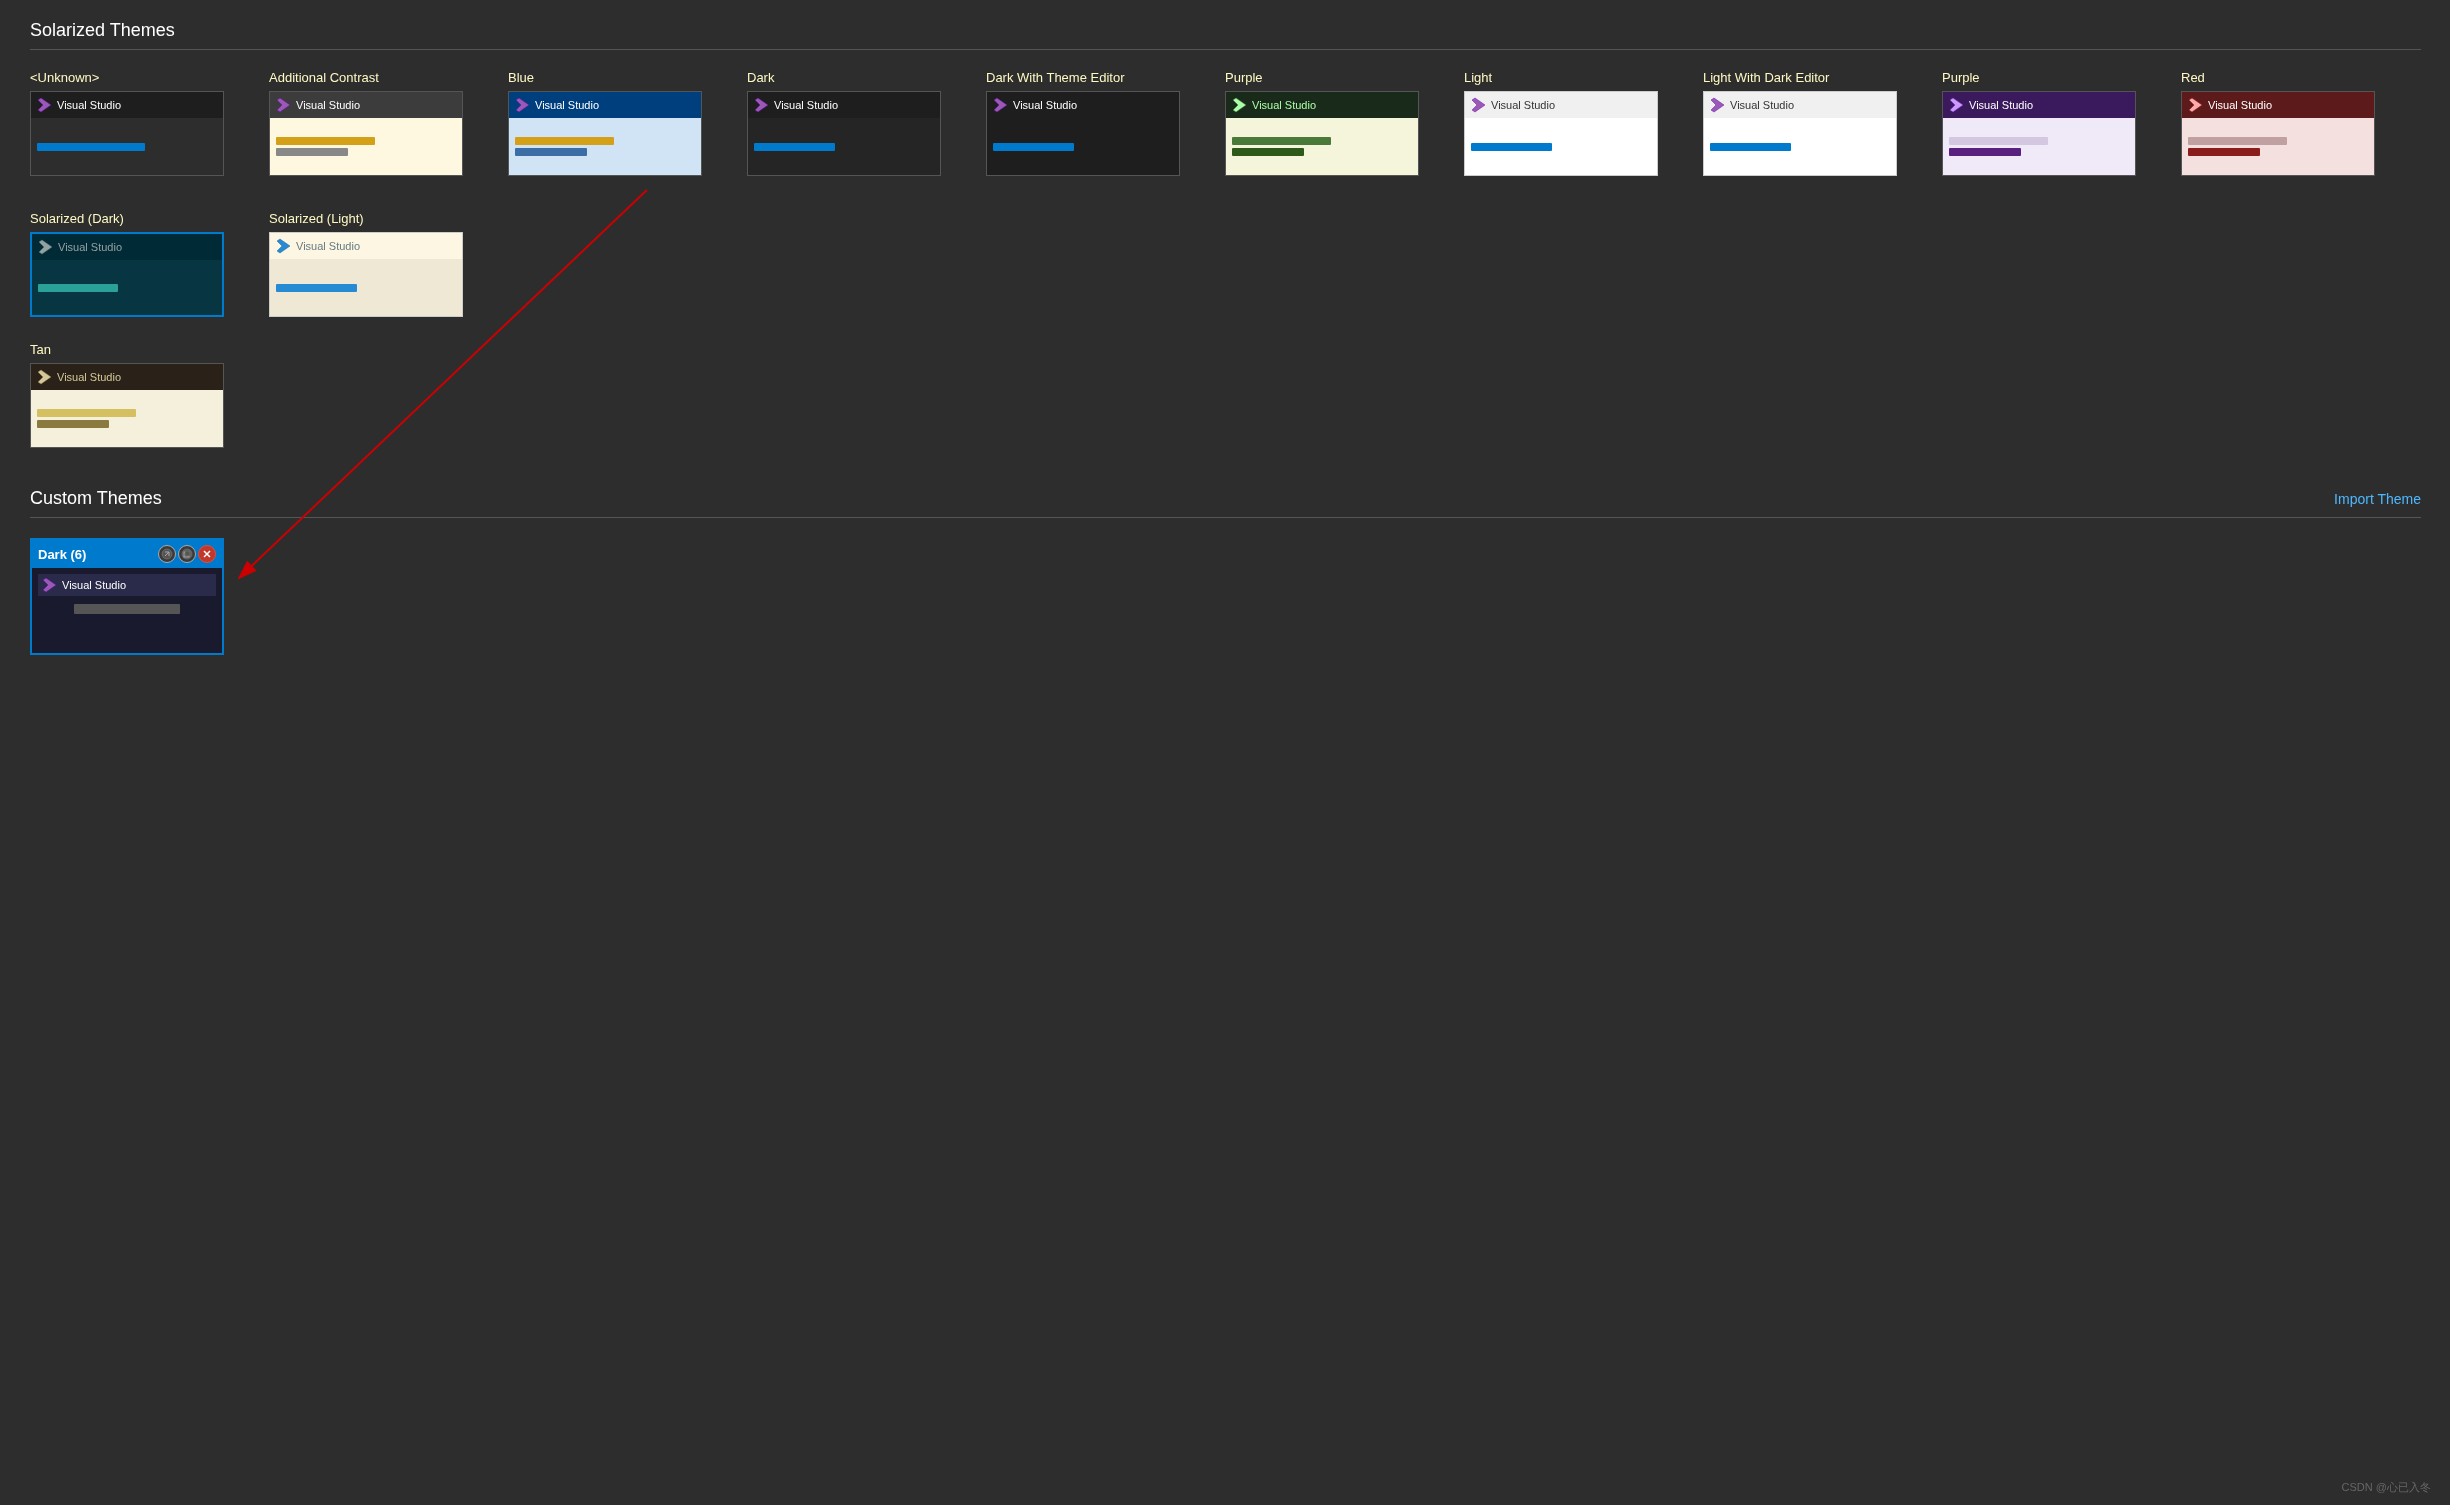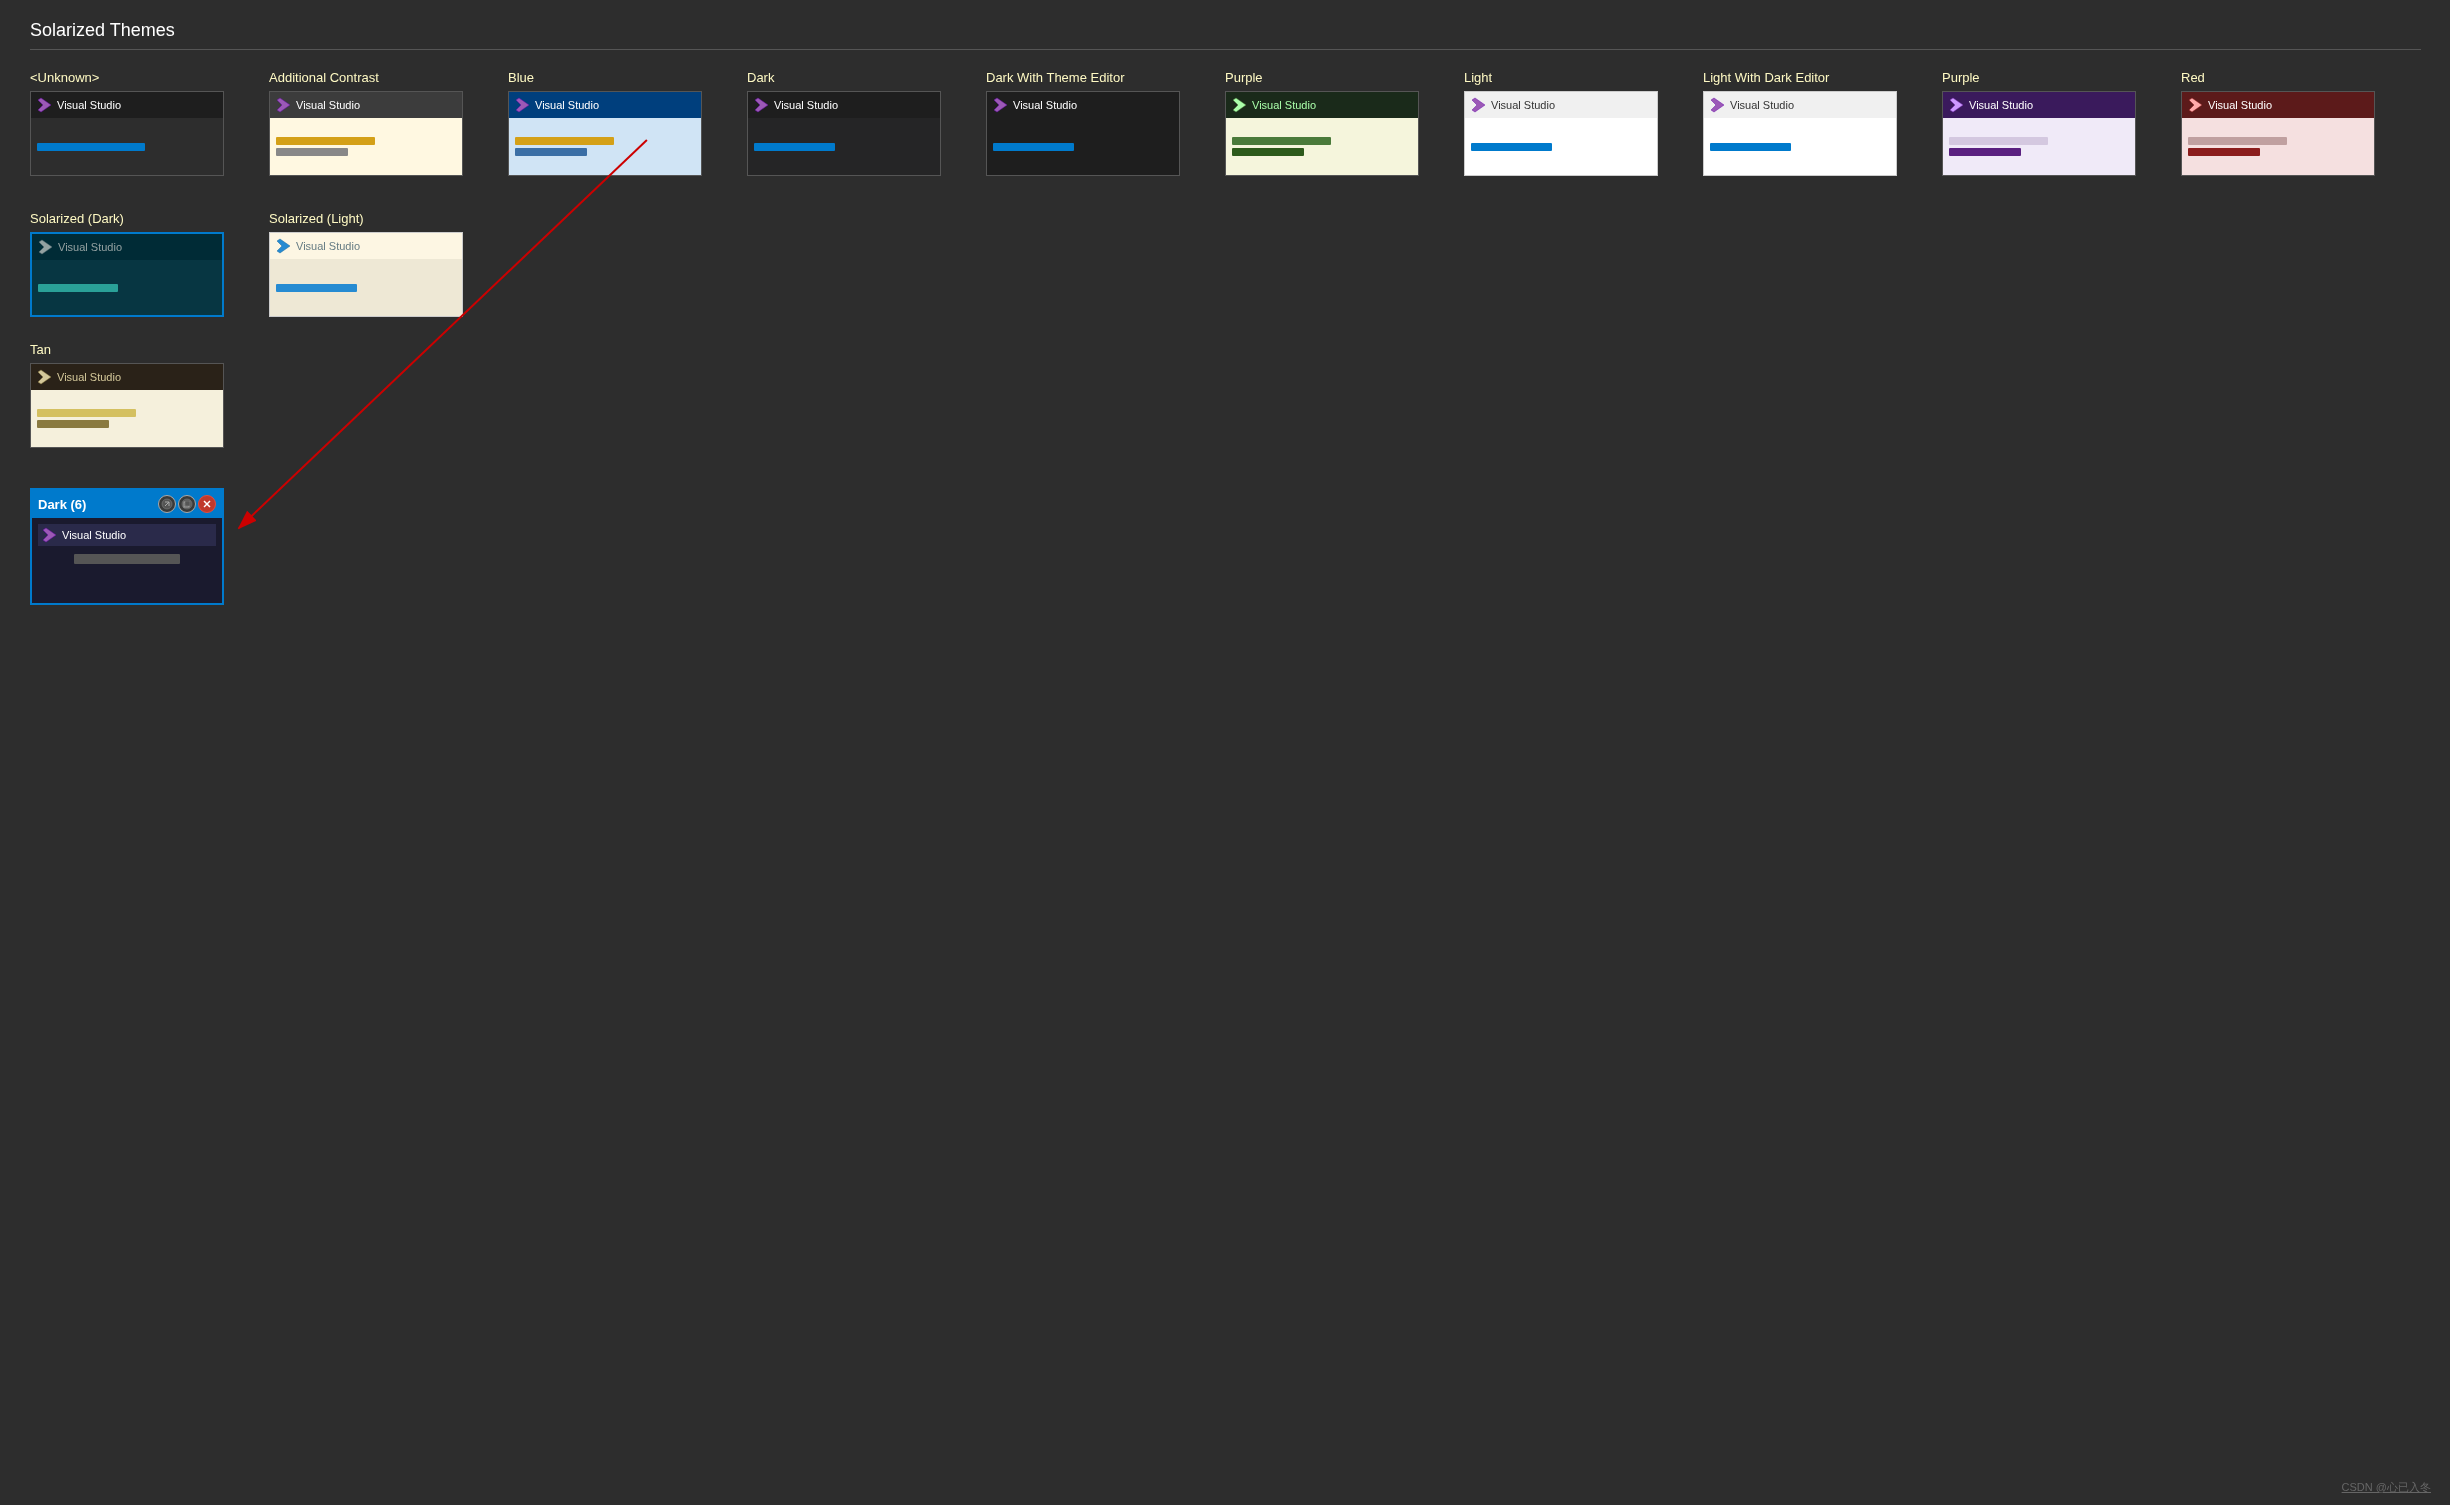--- a/index.html
+++ b/index.html
@@ -271,21 +271,20 @@
       margin-top: 4px;
     }
 
     
     .attribution {
       position: absolute;
       bottom: 10px;
       right: 20px;
       font-size: 11px;
       color: #666;
-      text-decoration: underline;
     }
 
     
     .theme-solar-dark-selected {
       border: 2px solid #007acc;
     }
   </style>
 </head>
 <body>
 
@@ -523,20 +522,24 @@
               <div class="theme-bar bar2"></div>
             </div>
           </div>
         </div>
       </div>
     </div>
 
   </div>
 
   <div style="margin-top: 10px; position: relative;">
+    <div class="custom-section-header-row">
+      <span class="custom-section-title">Custom Themes</span>
+      <a class="import-theme-link">Import Theme</a>
+    </div>
 
     
     <div style="position: relative; display: inline-block;">
       <div class="custom-theme-card">
         <div class="custom-theme-header">
           <span class="custom-theme-label">Dark (6)</span>
           <div class="custom-theme-actions">
             <div class="custom-action-btn" title="Edit">
               <svg width="12" height="12" viewBox="0 0 12 12">
                 <circle cx="6" cy="6" r="5" fill="#555" stroke="#888" stroke-width="0.5"></circle>

